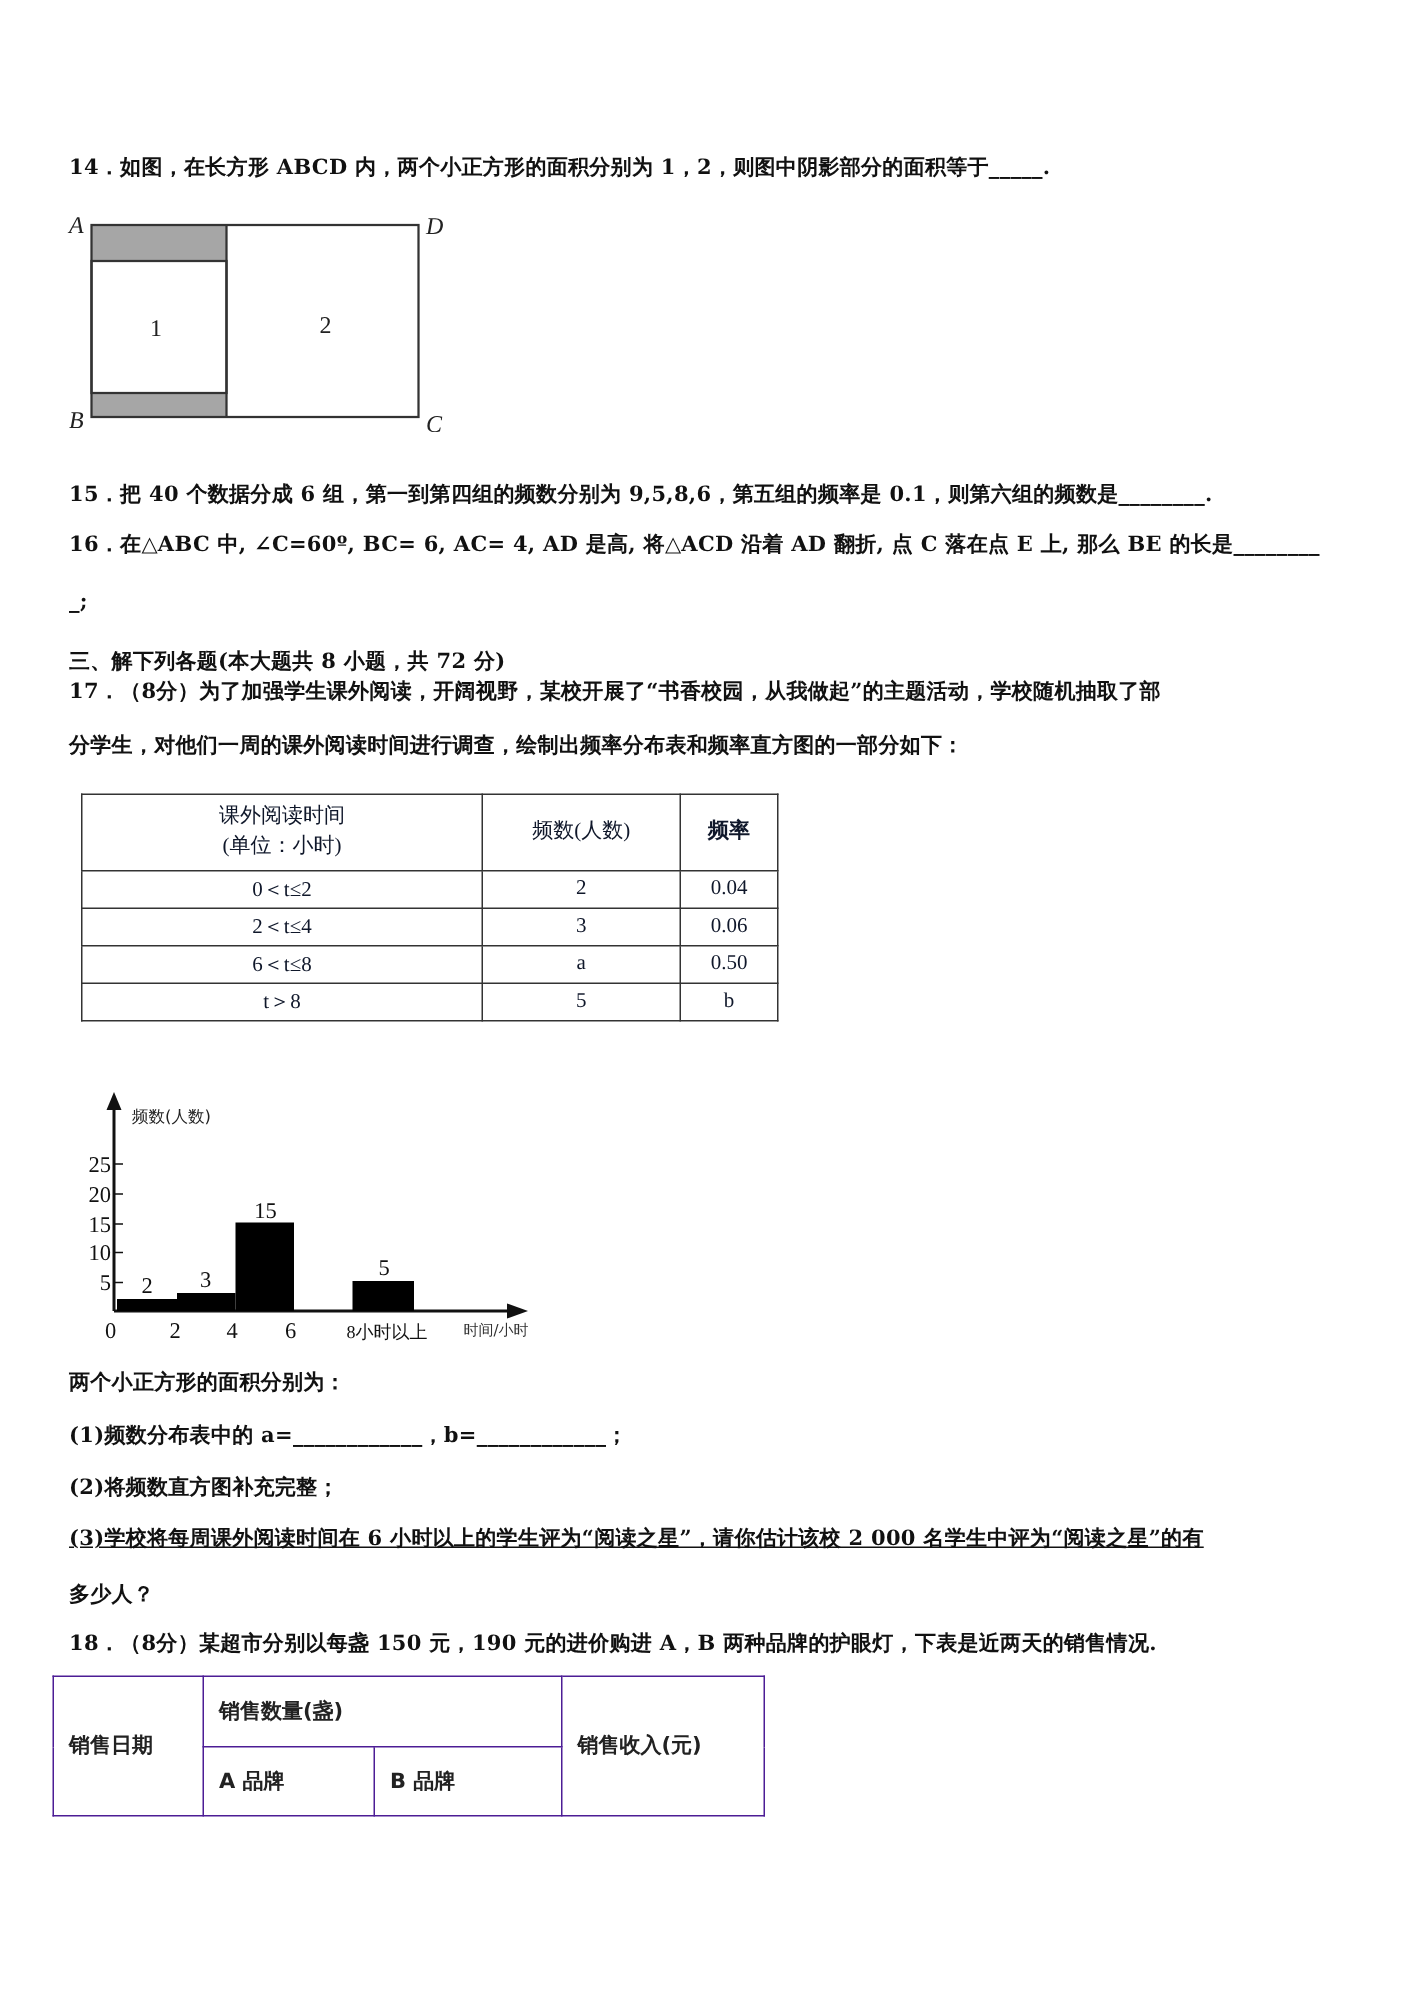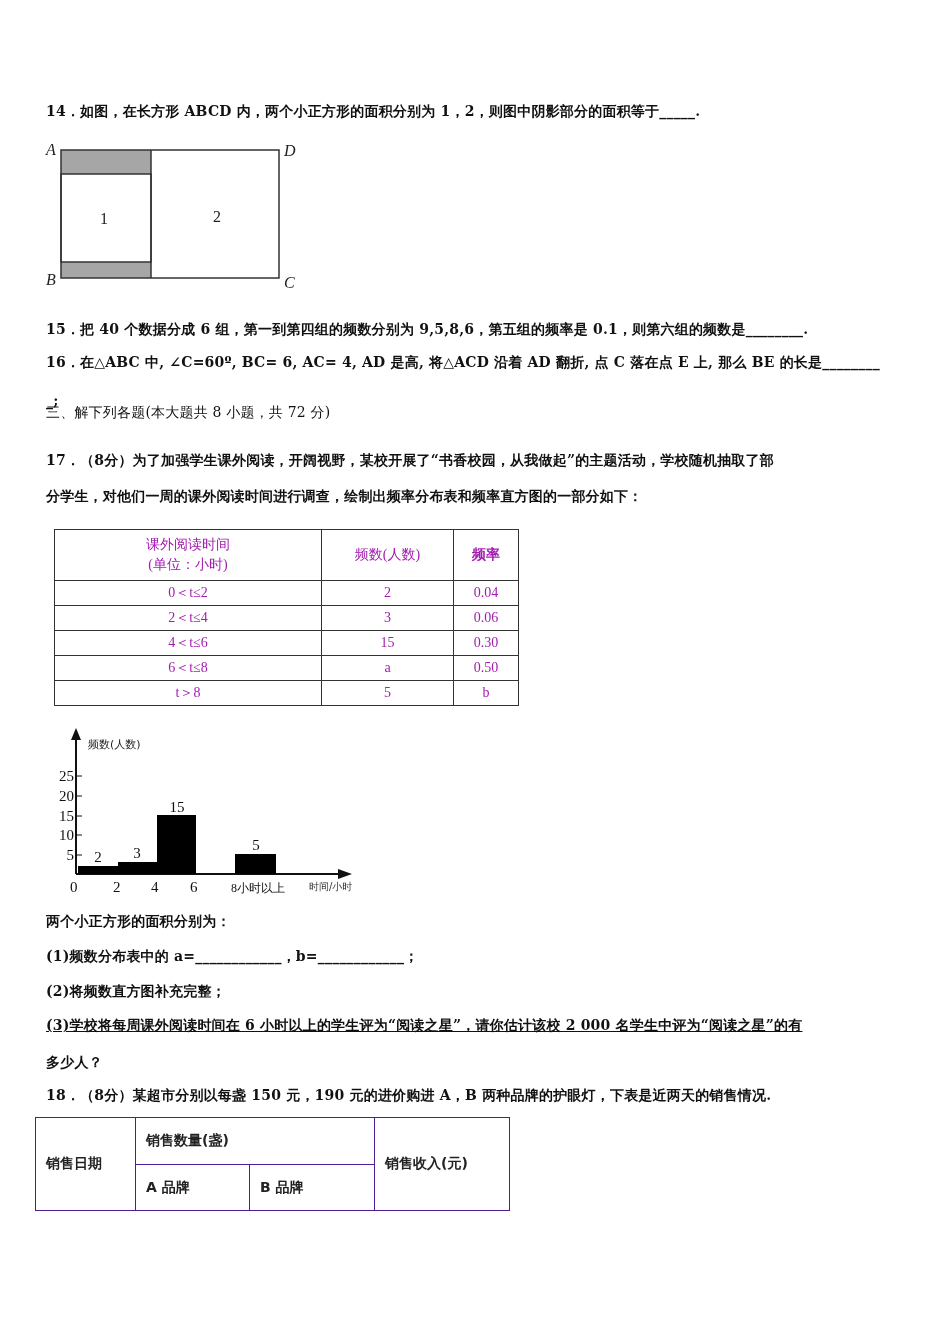--- a/index.html
+++ b/index.html
@@ -5,21 +5,21 @@
   html, body { margin: 0; padding: 0; background: #ffffff; }
   body { width: 950px; height: 1344px; position: relative; overflow: hidden;
          font-family: "DejaVu Serif", "Liberation Serif", serif; color: #111; }
   .line { position: absolute; left: 46px; font-size: 14px; font-weight: bold; white-space: nowrap; letter-spacing: 0.2px; }
 
   
   #fig14 { position: absolute; left: 44px; top: 140px; width: 262px; height: 148px; }
 
   
   table.ft { position: absolute; left: 54px; top: 529px; border-collapse: collapse;
-             font-family: "Liberation Serif", "DejaVu Serif", serif; font-size: 14px; color: #a21caf; }
+             font-family: "Liberation Serif", "DejaVu Serif", serif; font-size: 14px; color: #0f172a; }
   table.ft td { border: 1px solid #333; text-align: center; padding: 0; height: 24px; }
   table.ft tr.head td { height: 50px; line-height: 20px; }
 
   
   #hist { position: absolute; left: 56px; top: 728px; width: 320px; height: 170px; }
 
   
   table.st { position: absolute; left: 35px; top: 1117px; border-collapse: collapse;
              font-family: "DejaVu Sans", "Liberation Sans", sans-serif; font-size: 14px; font-weight: bold; color: #222; }
   table.st td { border: 1px solid #4c1d95; padding: 0 10px; }
@@ -40,46 +40,41 @@
   <text x="240" y="148" font-family="Liberation Serif, serif" font-style="italic" font-size="16" fill="#222">C</text>
   <text x="240" y="16" font-family="Liberation Serif, serif" font-style="italic" font-size="16" fill="#222">D</text>
   <text x="56" y="84" font-family="Liberation Serif, serif" font-size="16" fill="#222">1</text>
   <text x="169" y="82" font-family="Liberation Serif, serif" font-size="16" fill="#222">2</text>
 </svg>
 
 <div class="line" style="top:321px;">15．把 40 个数据分成 6 组，第一到第四组的频数分别为 9,5,8,6，第五组的频率是 0.1，则第六组的频数是________.</div>
 <div class="line" style="top:354px;">16．在△ABC 中, ∠C=60º, BC= 6, AC= 4, AD 是高, 将△ACD 沿着 AD 翻折, 点 C 落在点 E 上, 那么 BE 的长是________</div>
 <div class="line" style="top:393px;">_;</div>
 
-<div class="line" style="top:404px; font-weight:normal;">三、解下列各题(本大题共 8 小题，共 72 分)</div>
+<div class="line" style="top:432px; font-weight:bold;">三、解下列各题(本大题共 8 小题，共 72 分)</div>
 
 <div class="line" style="top:452px;">17．（8分）为了加强学生课外阅读，开阔视野，某校开展了“书香校园，从我做起”的主题活动，学校随机抽取了部</div>
 <div class="line" style="top:488px;">分学生，对他们一周的课外阅读时间进行调查，绘制出频率分布表和频率直方图的一部分如下：</div>
 
 <table class="ft">
   <tbody>
       <tr class="head">
     <td style="width:266px;"><span>课外阅读时间</span><br><span>(单位：小时)</span></td>
     <td style="width:131px;">频数(人数)</td>
     <td style="width:64px;font-weight:bold;">频率</td>
   </tr>
   <tr>
     <td>0＜t≤2</td>
     <td>2</td>
     <td>0.04</td>
   </tr>
   <tr>
     <td>2＜t≤4</td>
     <td>3</td>
     <td>0.06</td>
-  </tr>
-  <tr>
-    <td>4＜t≤6</td>
-    <td>15</td>
-    <td>0.30</td>
   </tr>
   <tr>
     <td>6＜t≤8</td>
     <td>a</td>
     <td>0.50</td>
   </tr>
   <tr>
     <td>t＞8</td>
     <td>5</td>
     <td>b</td>

